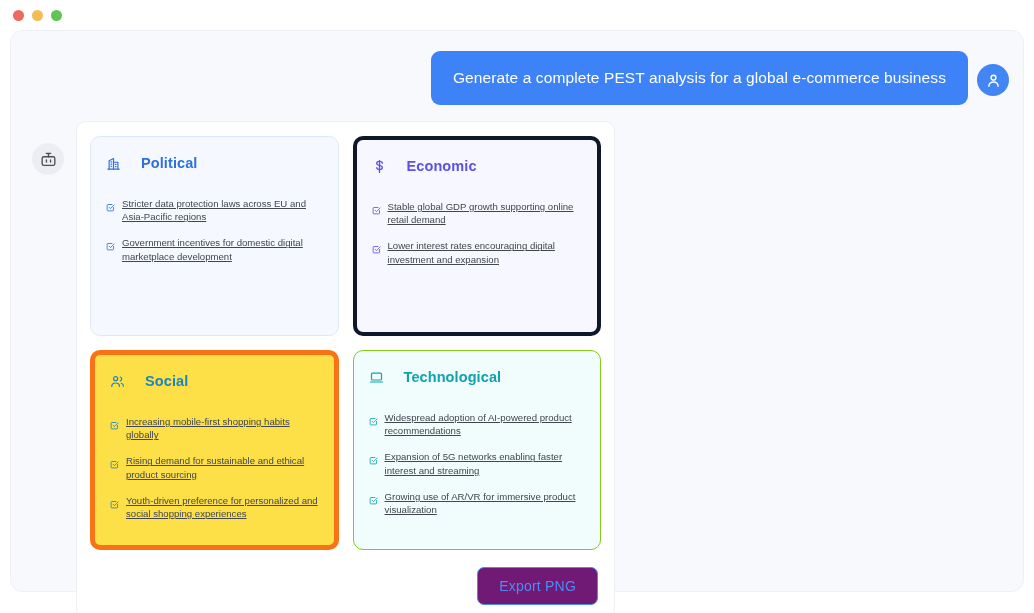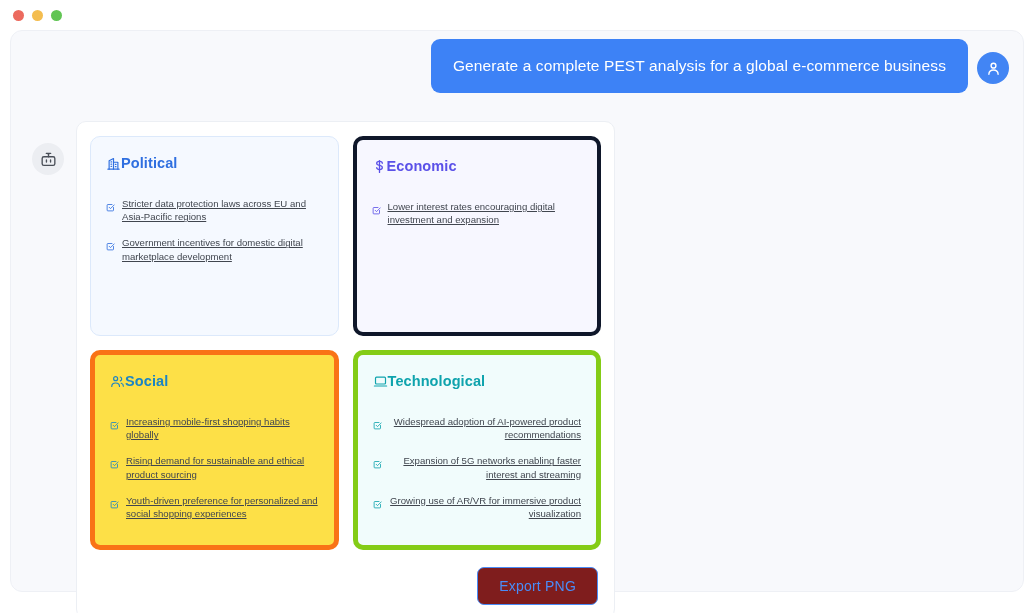--- a/index.html
+++ b/index.html
@@ -46,21 +46,21 @@
     width: 1014px;
     height: 562px;
     background: #f8f9fc;
     border-radius: 12px;
     border: 1px solid #eef0f5;
   }
 
   
   .user-row {
     position: absolute;
-    top: 8px;
+    top: 20px;
     right: 14px;
     display: flex;
     align-items: flex-start;
     gap: 9px;
   }
   .user-avatar {
     width: 32px; height: 32px;
     border-radius: 50%;
     background: #4285f4;
     display: flex;
@@ -115,26 +115,26 @@
     gap: 14px 14px;
   }
   .card {
     border-radius: 10px;
     padding: 18px 15px 14px 15px;
     min-height: 200px;
   }
   .card.political    { background: #f5f9ff; border: 1px solid #dce9fb; }
   .card.economic     { background: #f7f7ff; border: 4px solid #0f172a; }
   .card.social       { background: #fde047; border: 5px solid #f97316; }
-  .card.technological{ background: #f1fcfc; border: 5px solid #84cc16; text-align: right; }
+  .card.technological{ background: #f1fcfc; border: 1px solid #84cc16; }
 
   .card-head {
     display: flex;
     align-items: center;
-    gap: 0;
+    gap: 20px;
     margin-bottom: 26px;
   }
   .card-title {
     font-size: 14.5px;
     font-weight: bold;
     letter-spacing: .1px;
   }
   .card.political    .card-title, .card.political    .card-icon { color: #2f6fe0; }
   .card.economic     .card-title, .card.economic     .card-icon { color: #5b51e8; }
   .card.social       .card-title, .card.social       .card-icon { color: #1b84c4; }
@@ -159,21 +159,21 @@
   }
 
   
   .export-row {
     display: flex;
     justify-content: flex-end;
     margin-top: 17px;
     padding-right: 3px;
   }
   .export-btn {
-    background: #7f1d1d;
+    background: #701a75;
     border: 1px solid #4a8cf7;
     color: #4a8cf7;
     border-radius: 7px;
     padding: 10px 21px;
     font-size: 14px;
     font-family: "Liberation Sans", sans-serif;
     cursor: pointer;
     letter-spacing: .2px;
   }
 </style>
@@ -261,20 +261,29 @@
               <span class="card-title">Economic</span>
             </div>
             <ul class="bullets">
               <li class="bullet">
                 <span class="bullet-icon">
                   <svg width="9" height="9" viewBox="0 0 24 24" fill="none" stroke="#5b51e8" stroke-width="2.2" stroke-linecap="round" stroke-linejoin="round">
                     <path d="M20 12v7a2 2 0 0 1-2 2H5a2 2 0 0 1-2-2V6a2 2 0 0 1 2-2h11"></path>
                     <path d="M8.5 11.5l3.5 3.5L22 5"></path>
                   </svg>
                 </span>
+                <span class="bullet-text">Stable global GDP growth supporting online retail demand</span>
+              </li>
+              <li class="bullet">
+                <span class="bullet-icon">
+                  <svg width="9" height="9" viewBox="0 0 24 24" fill="none" stroke="#5b51e8" stroke-width="2.2" stroke-linecap="round" stroke-linejoin="round">
+                    <path d="M20 12v7a2 2 0 0 1-2 2H5a2 2 0 0 1-2-2V6a2 2 0 0 1 2-2h11"></path>
+                    <path d="M8.5 11.5l3.5 3.5L22 5"></path>
+                  </svg>
+                </span>
                 <span class="bullet-text">Lower interest rates encouraging digital investment and expansion</span>
               </li>
             </ul>
           </div>
 
           <div class="card social">
             <div class="card-head">
               <span class="card-icon">
                 <svg width="15" height="15" viewBox="0 0 24 24" fill="none" stroke="currentColor" stroke-width="1.9" stroke-linecap="round" stroke-linejoin="round">
                   <circle cx="9" cy="7.5" r="3.2"></circle>

